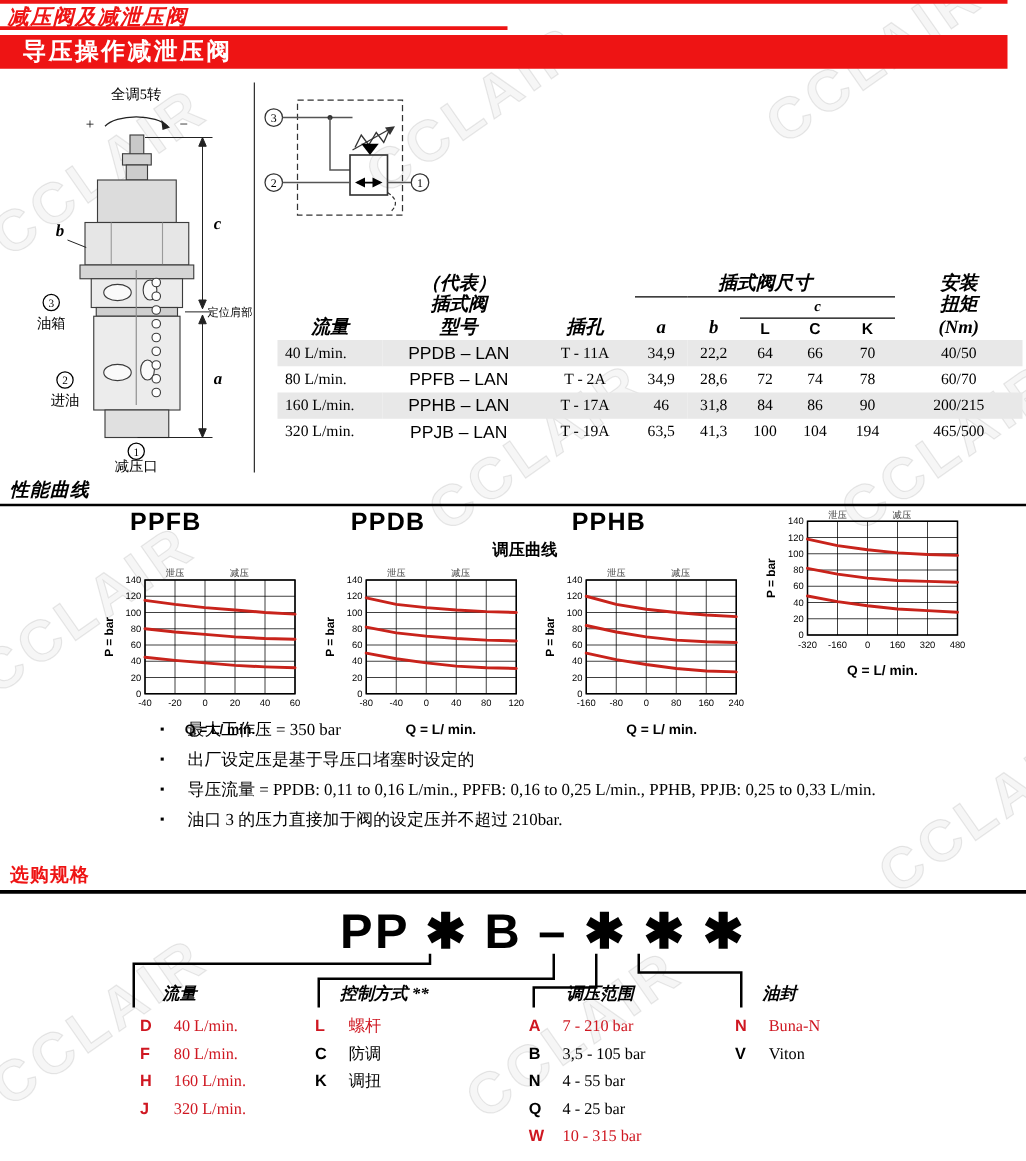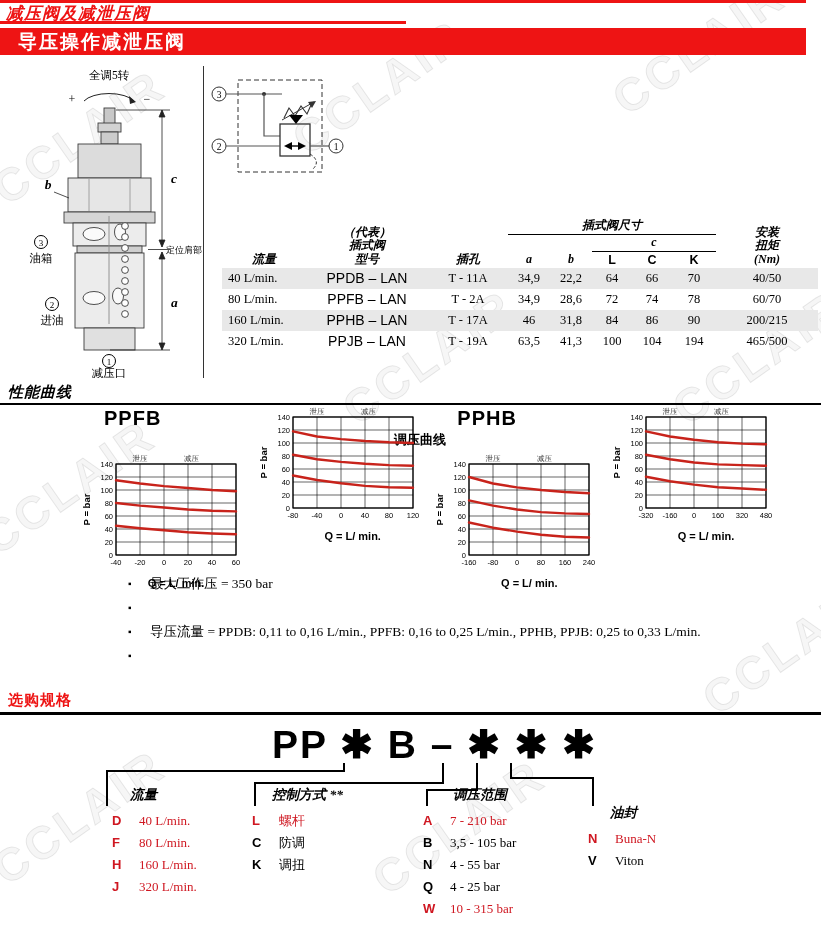--- a/index.html
+++ b/index.html
@@ -8,21 +8,21 @@
   .abs{position:absolute;}
   
   #top-rule{left:0;top:0;width:806px;height:3px;background:#ee1414;}
   #doc-title{left:6px;top:2px;font-size:17px;font-weight:bold;font-style:italic;color:#ee1414;letter-spacing:1px;}
   #title-underline{left:0;top:21px;width:406px;height:3px;background:#ee1414;}
   #banner{left:0;top:28px;width:806px;height:27px;background:#ee1414;color:#fff;
           font-weight:bold;font-size:19px;line-height:27px;padding-left:18px;box-sizing:border-box;letter-spacing:2px;}
   #fig-divider{left:203px;top:66px;width:1px;height:312px;background:#333;}
   
   #spec-table{left:222px;top:218px;width:596px;border-collapse:collapse;font-size:12.5px;}
-  #spec-table th{font-style:italic;font-weight:bold;font-size:12px;line-height:1.15;padding:1px 2px;vertical-align:bottom;white-space:pre-line;}
+  #spec-table th{font-style:italic;font-weight:bold;font-size:15px;line-height:1.15;padding:1px 2px;vertical-align:bottom;white-space:pre-line;}
   #spec-table th.grp{border-bottom:1.4px solid #000;vertical-align:middle;}
   #spec-table th.grpc{border-bottom:1.4px solid #000;vertical-align:middle;font-size:12px;}
   #spec-table th.lck{font-family:"Liberation Sans",sans-serif;font-style:normal;font-size:12.5px;}
   #spec-table td{text-align:center;height:21px;padding:0 2px;}
   #spec-table td.flow{text-align:left;padding-left:6px;}
   #spec-table td.model{font-family:"Liberation Sans",sans-serif;font-weight:normal;font-size:14px;}
   #spec-table tr.shade{background:#e8e8e8;}
   
   #perf-title{left:8px;top:383px;font-size:15px;font-weight:bold;font-style:italic;letter-spacing:1px;}
   #perf-underline{left:0;top:403px;width:821px;height:2px;background:#000;}
@@ -287,21 +287,21 @@
           <line class="gl" x1="38" y1="101" x2="158" y2="101"></line>
           <text class="tk" x="35" y="103.6" text-anchor="end">0</text>
           <rect class="fr" x="38" y="10" width="120" height="91"></rect>
           <text class="tp" x="62" y="7" text-anchor="middle">泄压</text>
           <text class="tp" x="113.6" y="7" text-anchor="middle">减压</text>
           <text class="al" transform="rotate(-90 9 55.5)" x="9" y="58.5" text-anchor="middle">P =  bar</text>
           <polyline class="crv" style="stroke:#c8231b" points="38.0,26.3 62.0,29.5 86.0,32.1 110.0,34.0 134.0,36.0 158.0,37.3"></polyline>
           <polyline class="crv" style="stroke:#c8231b" points="38.0,49.0 62.0,51.6 86.0,53.5 110.0,55.5 134.0,56.8 158.0,57.4"></polyline>
           <polyline class="crv" style="stroke:#c8231b" points="38.0,71.8 62.0,74.3 86.0,76.3 110.0,78.3 134.0,79.5 158.0,80.2"></polyline>
         </svg><div class="chart-xlabel">Q = L/  min.</div></div>
-      <div class="chart-block"><svg width="170" height="118" viewBox="0 0 170 118">
+      <div class="chart-block"><div class="chart-title">PPDB</div><svg width="170" height="118" viewBox="0 0 170 118">
           <line class="gl" x1="38" y1="10" x2="38" y2="101"></line>
           <text class="tk" x="38" y="111" text-anchor="middle">-80</text>
           <line class="gl" x1="62" y1="10" x2="62" y2="101"></line>
           <text class="tk" x="62" y="111" text-anchor="middle">-40</text>
           <line class="gl" x1="86" y1="10" x2="86" y2="101"></line>
           <text class="tk" x="86" y="111" text-anchor="middle">0</text>
           <line class="gl" x1="110" y1="10" x2="110" y2="101"></line>
           <text class="tk" x="110" y="111" text-anchor="middle">40</text>
           <line class="gl" x1="134" y1="10" x2="134" y2="101"></line>
           <text class="tk" x="134" y="111" text-anchor="middle">80</text>
@@ -407,27 +407,29 @@
         </svg><div class="chart-xlabel">Q = L/  min.</div></div>
     </div>
 
   <div class="abs" id="notes">
       <div class="note-row">
         <span class="note-bullet">▪</span>
         <span>最大工作压 = 350 bar</span>
       </div>
       <div class="note-row">
         <span class="note-bullet">▪</span>
+        <span>出厂设定压是基于导压口堵塞时设定的</span>
       </div>
       <div class="note-row">
         <span class="note-bullet">▪</span>
         <span>导压流量 = PPDB: 0,11 to 0,16 L/min., PPFB: 0,16 to 0,25 L/min., PPHB, PPJB: 0,25 to 0,33 L/min.</span>
       </div>
       <div class="note-row">
         <span class="note-bullet">▪</span>
+        <span>油口 3 的压力直接加于阀的设定压并不超过 210bar.</span>
       </div>
     </div>
 
   <div class="abs" id="order-title">选购规格</div>
   <div class="abs" id="order-underline"></div>
   <div class="abs" id="order-code">PP ✱ B – ✱ ✱ ✱</div>
   <svg class="abs" style="left:0;top:718px" width="821" height="100" viewBox="0 0 821 100">
     <g fill="none" stroke="#000" stroke-width="2">
       <path d="M344 45 V53 H107 V88"></path>
       <path d="M443 45 V65 H255 V88"></path>
@@ -486,21 +488,21 @@
         </div>
         <div class="gitem">
           <span class="gc">Q</span>
           <span class="gt">4 - 25 bar</span>
         </div>
         <div class="gitem hl">
           <span class="gc">W</span>
           <span class="gt">10 - 315 bar</span>
         </div>
       </div>
-      <div class="ogroup" style="left: 588px; top: 804px;">
+      <div class="ogroup" style="left: 588px; top: 786px;">
         <div class="ghead" style="margin-left: 22px;">油封</div>
         <div class="gitem hl">
           <span class="gc">N</span>
           <span class="gt">Buna-N</span>
         </div>
         <div class="gitem">
           <span class="gc">V</span>
           <span class="gt">Viton</span>
         </div>
       </div>

